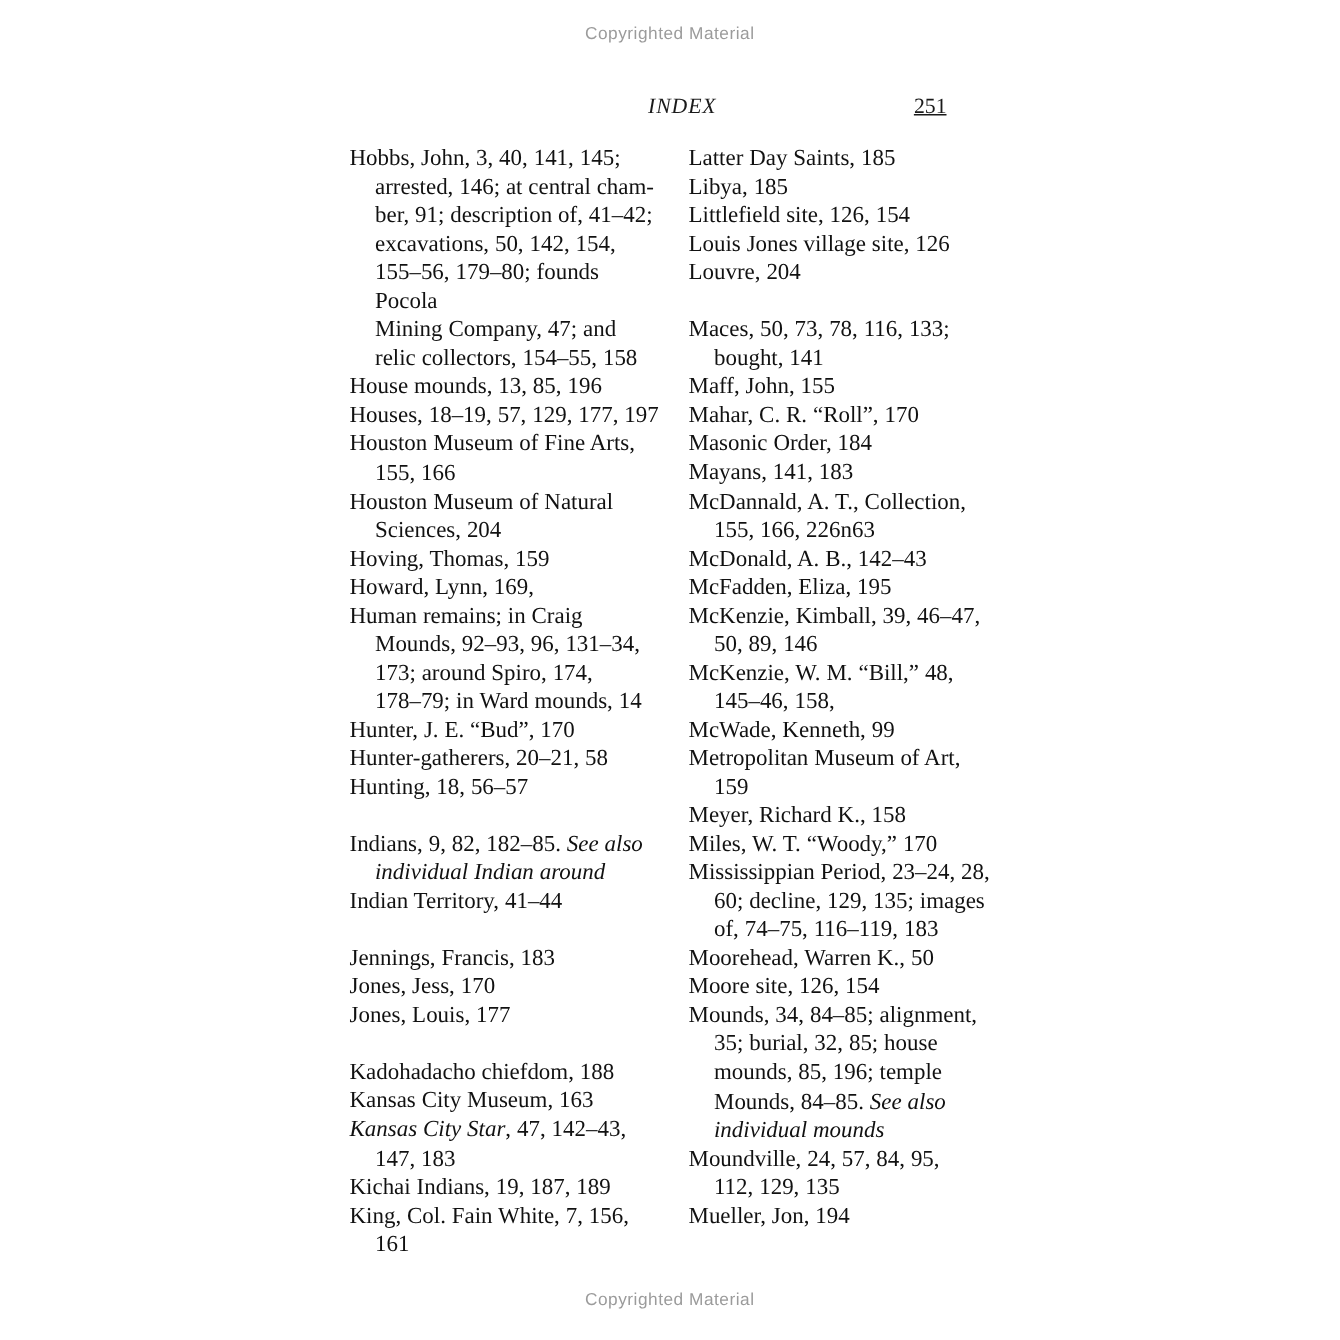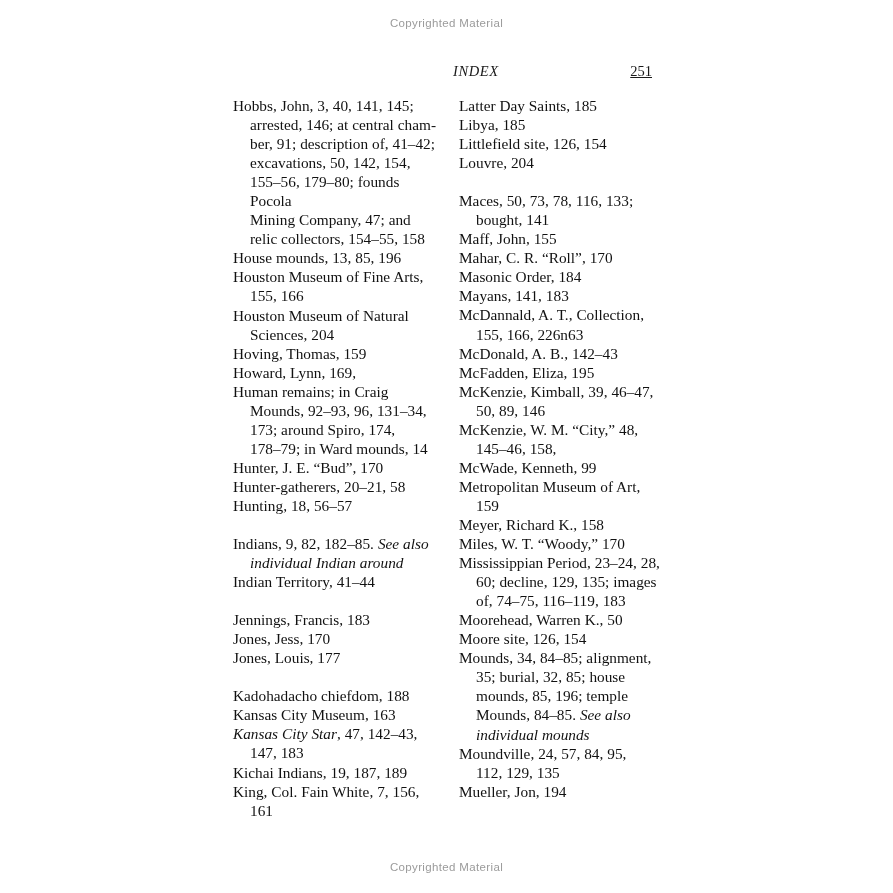--- a/index.html
+++ b/index.html
@@ -28,21 +28,21 @@
     letter-spacing: 0.35px;
     color: #9b9b9b;
   }
   .watermark.top { top: 17px; }
   .watermark.bottom { top: 861px; }
 
   
   .running-head {
     position: absolute;
     top: 63px;
-    left: 453px;
+    left: 432px;
     width: 215px;
     display: flex;
     justify-content: space-between;
     align-items: flex-end;
     font-size: 14.5px;
   }
   .running-head .folio-label {
     font-style: italic;
     letter-spacing: 0.6px;
     color: #1a1a1a;
@@ -98,20 +98,21 @@
   <div class="columns">
     <div class="column">
         <div class="entry indented-block"><span>Hobbs, John, 3, 40, 141, 145;</span>
 <span>arrested, 146; at central cham-</span>
 <span>ber, 91; description of, 41–42;</span>
 <span>excavations, 50, 142, 154,</span>
 <span>155–56, 179–80; founds Pocola</span>
 <span>Mining Company, 47; and</span>
 <span>relic collectors, 154–55, 158</span></div>
         <div class="entry indented-block"><span>House mounds, 13, 85, 196</span></div>
+        <div class="entry indented-block"><span>Houses, 18–19, 57, 129, 177, 197</span></div>
         <div class="entry indented-block"><span>Houston Museum of Fine Arts,</span>
 <span>155, 166</span></div>
         <div class="entry indented-block"><span>Houston Museum of Natural</span>
 <span>Sciences, 204</span></div>
         <div class="entry indented-block"><span>Hoving, Thomas, 159</span></div>
         <div class="entry indented-block"><span>Howard, Lynn, 169,</span></div>
         <div class="entry indented-block"><span>Human remains; in Craig</span>
 <span>Mounds, 92–93, 96, 131–34,</span>
 <span>173; around Spiro, 174,</span>
 <span>178–79; in Ward mounds, 14</span></div>
@@ -132,35 +133,36 @@
         <div class="entry indented-block"><span class="it">Kansas City Star</span><span>, 47, 142–43,</span>
 <span>147, 183</span></div>
         <div class="entry indented-block"><span>Kichai Indians, 19, 187, 189</span></div>
         <div class="entry indented-block"><span>King, Col. Fain White, 7, 156,</span>
 <span>161</span></div>
       </div>
     <div class="column">
         <div class="entry indented-block"><span>Latter Day Saints, 185</span></div>
         <div class="entry indented-block"><span>Libya, 185</span></div>
         <div class="entry indented-block"><span>Littlefield site, 126, 154</span></div>
+        <div class="entry indented-block"><span>Louis Jones village site, 126</span></div>
         <div class="entry indented-block"><span>Louvre, 204</span></div>
         <div class="gap"></div>
         <div class="entry indented-block"><span>Maces, 50, 73, 78, 116, 133;</span>
 <span>bought, 141</span></div>
         <div class="entry indented-block"><span>Maff, John, 155</span></div>
         <div class="entry indented-block"><span>Mahar, C. R. “Roll”, 170</span></div>
         <div class="entry indented-block"><span>Masonic Order, 184</span></div>
         <div class="entry indented-block"><span>Mayans, 141, 183</span></div>
         <div class="entry indented-block"><span>McDannald, A. T., Collection,</span>
 <span>155, 166, 226n63</span></div>
         <div class="entry indented-block"><span>McDonald, A. B., 142–43</span></div>
         <div class="entry indented-block"><span>McFadden, Eliza, 195</span></div>
         <div class="entry indented-block"><span>McKenzie, Kimball, 39, 46–47,</span>
 <span>50, 89, 146</span></div>
-        <div class="entry indented-block"><span>McKenzie, W. M. “City,” 48,</span>
+        <div class="entry indented-block"><span>McKenzie, W. M. “Bill,” 48,</span>
 <span>145–46, 158,</span></div>
         <div class="entry indented-block"><span>McWade, Kenneth, 99</span></div>
         <div class="entry indented-block"><span>Metropolitan Museum of Art,</span>
 <span>159</span></div>
         <div class="entry indented-block"><span>Meyer, Richard K., 158</span></div>
         <div class="entry indented-block"><span>Miles, W. T. “Woody,” 170</span></div>
         <div class="entry indented-block"><span>Mississippian Period, 23–24, 28,</span>
 <span>60; decline, 129, 135; images</span>
 <span>of, 74–75, 116–119, 183</span></div>
         <div class="entry indented-block"><span>Moorehead, Warren K., 50</span></div>

